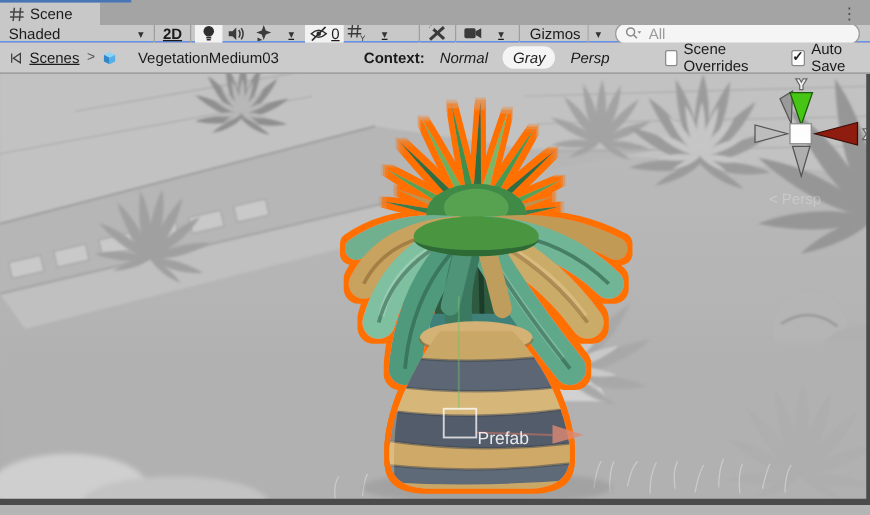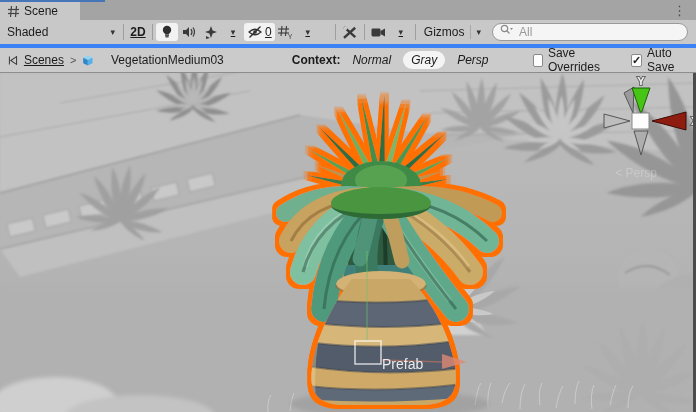--- a/index.html
+++ b/index.html
@@ -6,33 +6,33 @@
   *{box-sizing:border-box;}
   .win{width:696px;height:412px;font-family:"Liberation Sans",sans-serif;font-size:12px;color:#1b1b1b;
        display:flex;flex-direction:column;overflow:hidden;position:relative;background:#701a75;}
   
   .tabbar{height:20px;background:#a4a4a4;display:flex;align-items:flex-end;position:relative;flex:0 0 auto;}
   .accent-line{position:absolute;top:0;left:0;width:105px;height:2px;}
   .tab{height:18px;width:80px;background:#c8c8c8;display:flex;align-items:center;gap:5px;padding:0 6px 0 8px;}
   .tab svg{flex:0 0 auto;}
   .kebab{margin-left:auto;margin-right:10px;color:#4c4c4c;font-size:13px;line-height:18px;cursor:default;}
   
-  .toolbar{height:28px;background:#c8c8c8;border-bottom:4px solid #3b82f6;display:flex;align-items:center;padding:0 2px;flex:0 0 auto;}
+  .toolbar{height:14px;background:#c8c8c8;border-bottom:1px solid #3b82f6;display:flex;align-items:center;padding:0 2px;flex:0 0 auto;}
   .sep{width:1px;height:16px;background:#9e9e9e;margin:0 3px;flex:0 0 auto;}
   .dd{display:flex;align-items:center;height:18px;padding:0 5px;border-radius:3px;cursor:default;}
   .dd .arr{font-size:9px;color:#333;margin-left:6px;}
   .draw-dd{width:118px;justify-content:space-between;}
   .tbtn{display:flex;align-items:center;justify-content:center;height:18px;min-width:22px;padding:0 3px;
         background:transparent;border:none;border-radius:3px;font-family:inherit;font-size:12px;color:#1b1b1b;gap:2px;cursor:default;text-decoration:underline;}
   .tbtn.on{background:#f2f2f2;}
   .tbtn .arr{font-size:9px;color:#333;}
   .bold{font-weight:bold;}
   .gizmos-dd .arr{border-left:1px solid #a8a8a8;padding-left:5px;margin-left:6px;height:14px;display:flex;align-items:center;}
   .search{margin-left:6px;margin-right:6px;width:196px;height:18px;background:#f5f5f5;border:1px solid #9a9a9a;
-          border-radius:9px;display:flex;align-items:flex-start;padding:0 7px;gap:4px;}
+          border-radius:9px;display:flex;align-items:center;padding:0 7px;gap:4px;}
   .search input{flex:1;border:none;outline:none;background:transparent;font-family:inherit;font-size:12px;color:#222;min-width:0;}
   .search input::placeholder{color:#9a9a9a;}
   .spacer{flex:1;}
   
   .prefabbar{height:25px;background:#cbcbcb;border-bottom:1px solid #8d8d8d;display:flex;align-items:center;padding:0 8px;flex:0 0 auto;}
   .prefabbar .crumb{margin-left:5px;text-decoration:underline;}
   .chev{color:#555;margin:0 6px;font-size:11px;}
   .pname{font-weight:normal;margin-left:17px;}
   .ctxlbl{font-weight:bold;margin-left:28px;padding-left:40px;}
   .ctxopt{padding:2px 8px;margin-left:4px;border-radius:9px;cursor:default;font-style:italic;}
@@ -168,21 +168,21 @@
       <polygon points="1.5,4 7.5,7 7.5,14 1.5,11" fill="#2f86c8"></polygon>
       <polygon points="13.5,4 7.5,7 7.5,14 13.5,11" fill="#55b0ea"></polygon>
     </svg>
     <span class="pname">VegetationMedium03</span>
     <span class="ctxlbl">Context:</span>
     <span class="ctxopt">Normal</span>
     <span class="ctxopt sel">Gray</span>
     <span class="ctxopt">Persp</span>
     <label class="cb cb1">
       <span class="box"></span>
-      <span>Save Overrides</span>
+      <span>Scene Overrides</span>
     </label>
     <label class="cb cb2">
       <span class="box">✓</span>
       <span>Auto Save</span>
     </label>
   </div>
 
   <div class="viewport">
     <svg width="696" height="345" viewBox="0 0 696 345">
       <defs>

